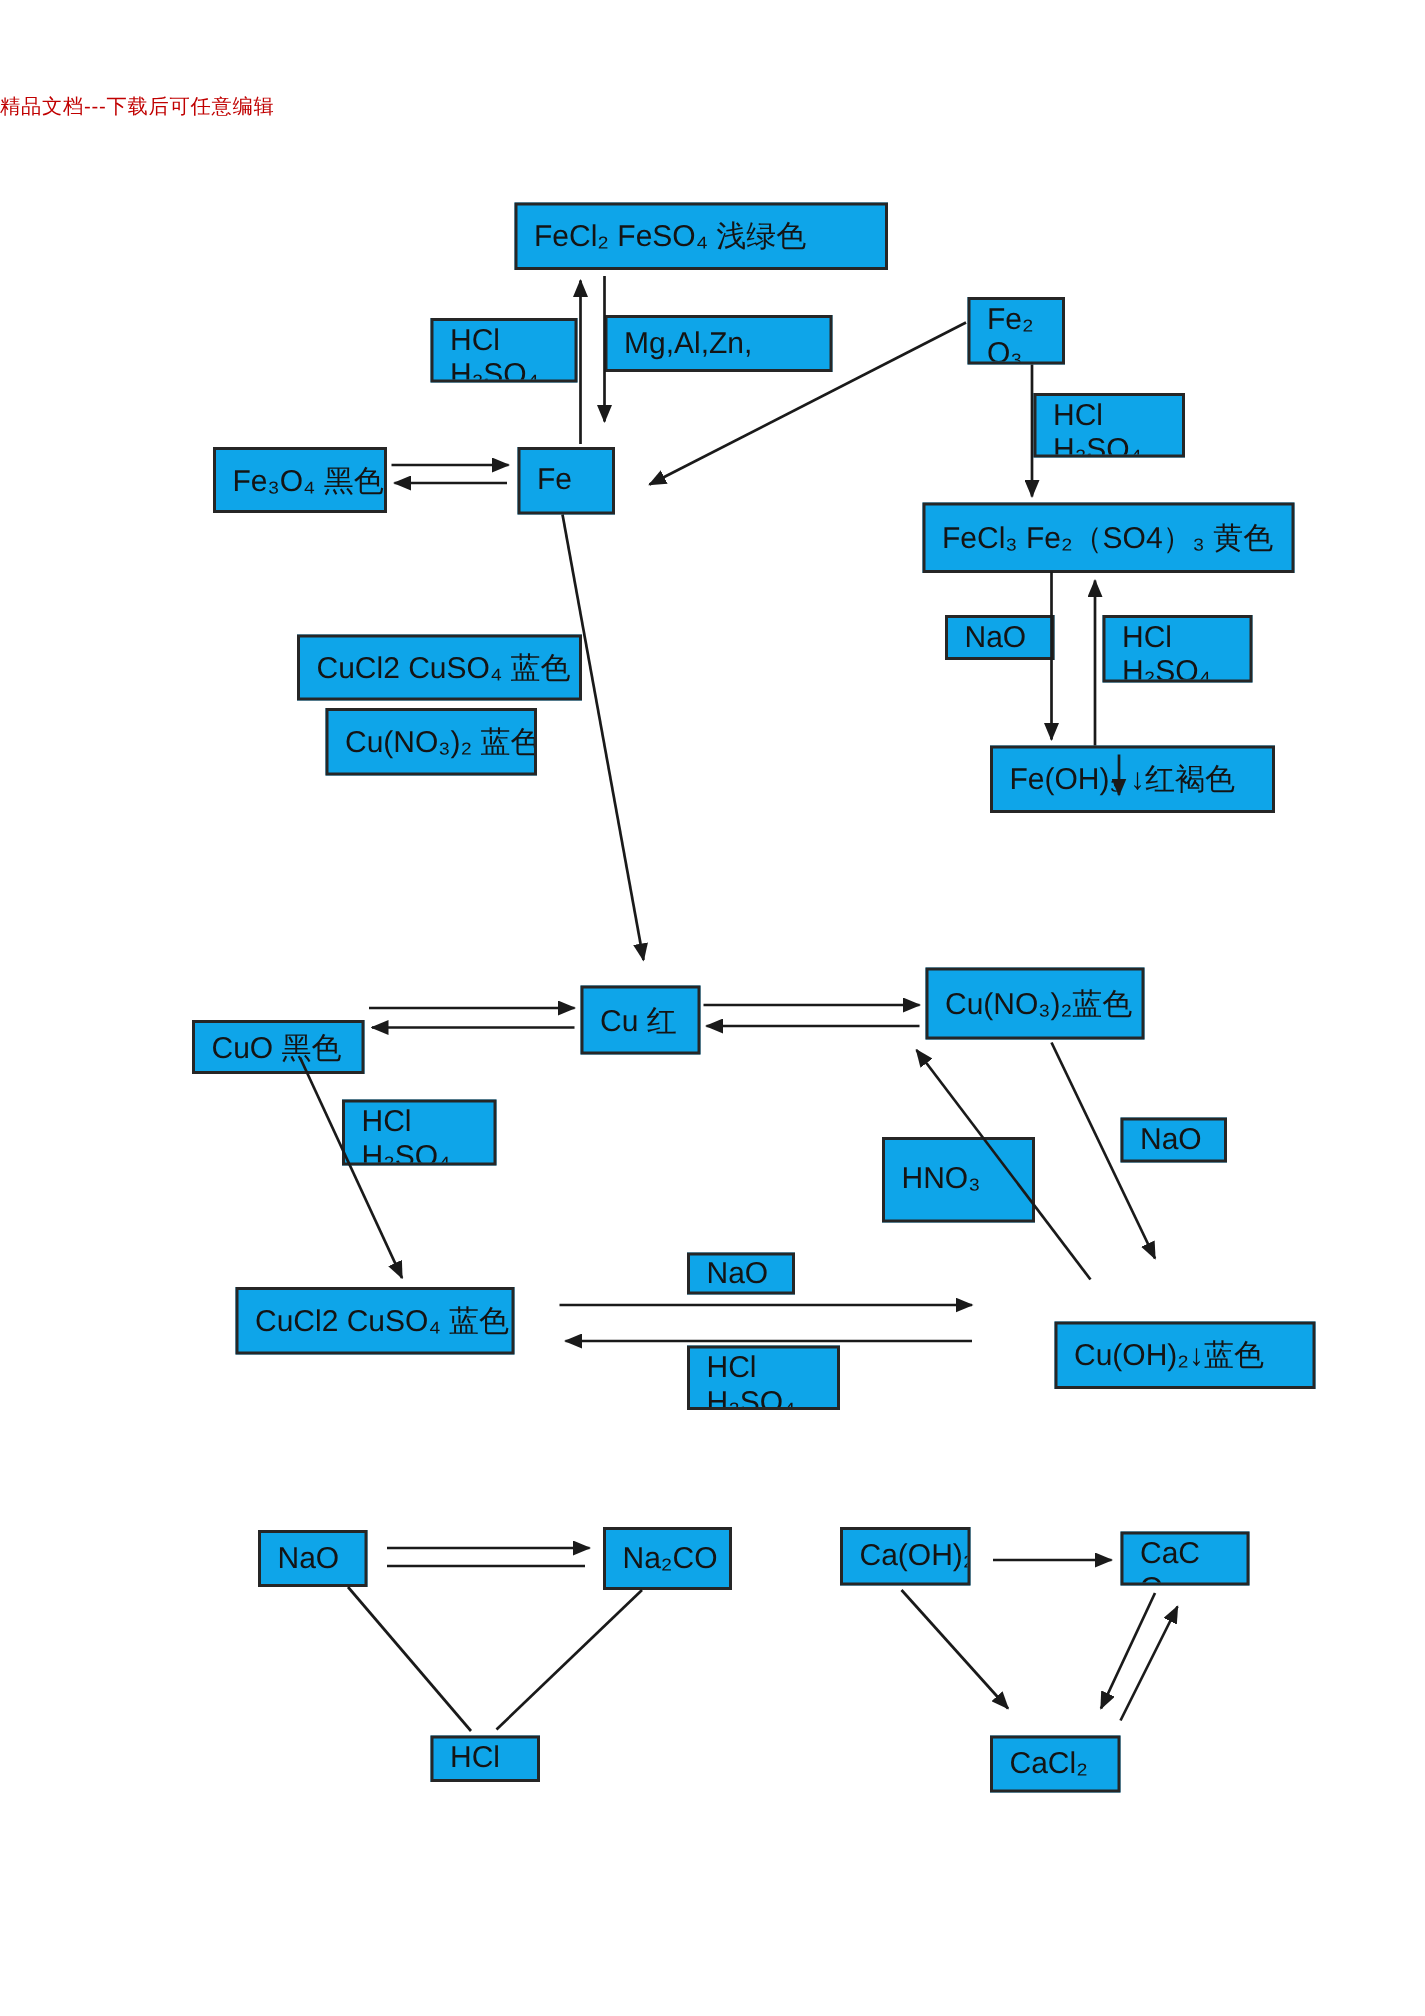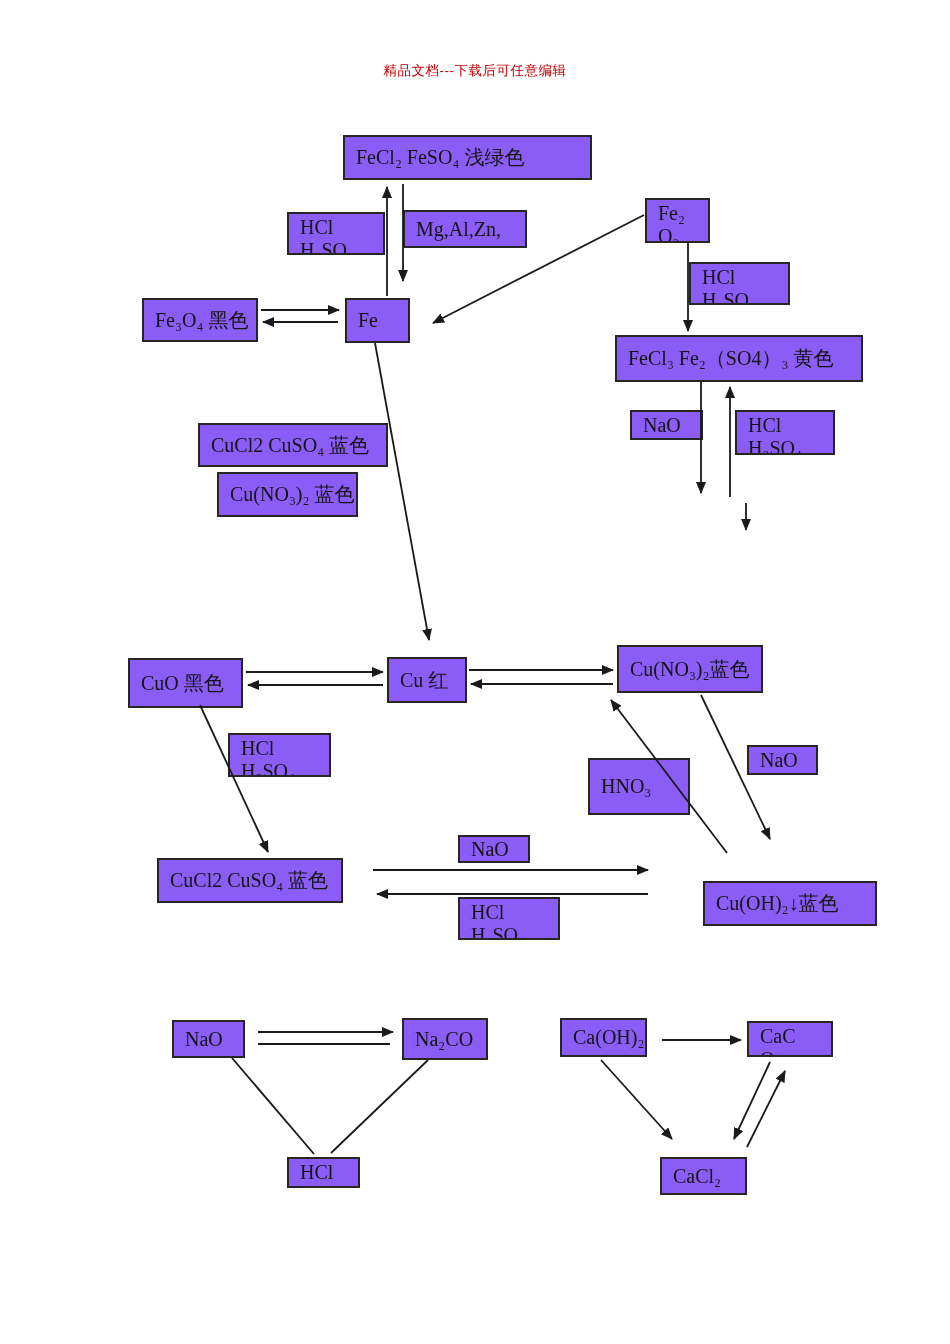--- a/index.html
+++ b/index.html
@@ -1,43 +1,43 @@
 <!DOCTYPE html>
 <html><head>
 <meta charset="utf-8">
 <style>
   html,body{margin:0;padding:0;background:#ffffff;}
   .page{position:relative;width:950px;height:1344px;background:#ffffff;
         font-family:"Liberation Sans","DejaVu Sans",sans-serif;overflow:hidden;}
-  .header{position:absolute;top:62px;left:0;width:100%;text-align:center;
+  .header{position:absolute;top:62px;left:0;width:100%;text-align:left;
           font-size:13.5px;letter-spacing:.5px;color:#c00000;}
-  .box{position:absolute;box-sizing:border-box;border:2px solid #262626;background:#8b5cf6;
+  .box{position:absolute;box-sizing:border-box;border:2px solid #262626;background:#0ea5e9;
        font-size:20px;color:#141414;display:flex;align-items:center;
-       padding:0 6px 0 11px;white-space:nowrap;overflow:hidden;font-family:Liberation Serif, serif;}
+       padding:0 6px 0 11px;white-space:nowrap;overflow:hidden;}
   .box.two{flex-direction:column;align-items:flex-start;justify-content:flex-start;
            padding-top:2px;line-height:23px;}
   .box.two span{display:block;height:23px;}
   svg.arrows{position:absolute;left:0;top:0;pointer-events:none;}
   svg.arrows line{stroke:#1a1a1a;stroke-width:1.8;}
 </style>
 </head>
 <body>
 
 <div class="page">
 
   <div class="header">精品文档---下载后可任意编辑</div>
 
   <div class="box" style="left:343px;top:135px;width:249px;height:45px">FeCl₂ FeSO₄ 浅绿色</div>
 
   <div class="box two" style="left:287px;top:212px;width:98px;height:43px">
     <span>HCl</span>
     <span>H₂SO₄</span>
   </div>
 
-  <div class="box" style="left:403px;top:210px;width:124px;height:38px">Mg,Al,Zn,</div>
+  <div class="box" style="left:403px;top:210px;width:152px;height:38px">Mg,Al,Zn,</div>
 
   <div class="box two" style="left:645px;top:198px;width:65px;height:45px">
     <span>Fe₂</span>
     <span>O₃</span>
   </div>
 
   <div class="box two" style="left:689px;top:262px;width:101px;height:43px">
     <span>HCl</span>
     <span>H₂SO₄</span>
   </div>
@@ -48,26 +48,27 @@
 
   <div class="box" style="left:615px;top:335px;width:248px;height:47px">FeCl₃ Fe₂（SO4）₃ 黄色</div>
 
   <div class="box" style="left:630px;top:410px;width:73px;height:30px">NaO</div>
 
   <div class="box two" style="left:735px;top:410px;width:100px;height:45px">
     <span>HCl</span>
     <span>H₂SO₄</span>
   </div>
 
+  <div class="box" style="left:660px;top:497px;width:190px;height:45px">Fe(OH)₃ ↓红褐色</div>
 
   <div class="box" style="left:198px;top:423px;width:190px;height:44px">CuCl2 CuSO₄ 蓝色</div>
 
   <div class="box" style="left:217px;top:472px;width:141px;height:45px">Cu(NO₃)₂ 蓝色</div>
 
-  <div class="box" style="left:128px;top:658px;width:115px;height:50px">CuO 黑色</div>
+  <div class="box" style="left:128px;top:680px;width:115px;height:36px">CuO 黑色</div>
 
   <div class="box" style="left:387px;top:657px;width:80px;height:46px;">Cu 红</div>
 
   <div class="box" style="left:617px;top:645px;width:146px;height:48px">Cu(NO₃)₂蓝色</div>
 
   <div class="box two" style="left:228px;top:733px;width:103px;height:44px">
     <span>HCl</span>
     <span>H₂SO₄</span>
   </div>
 

